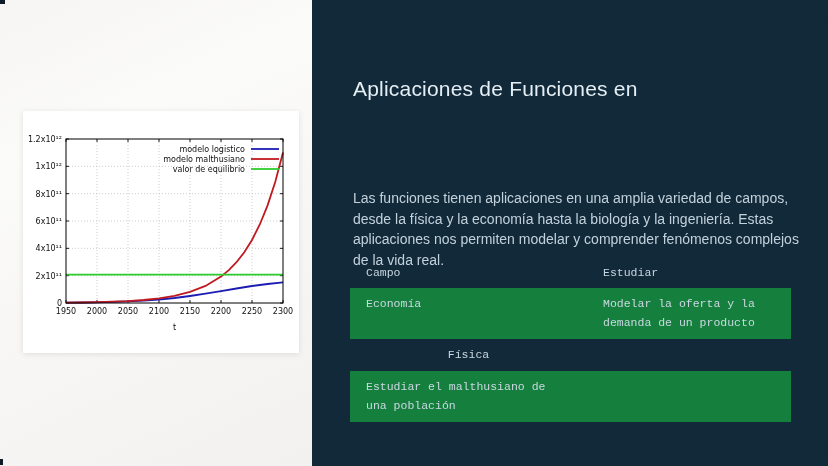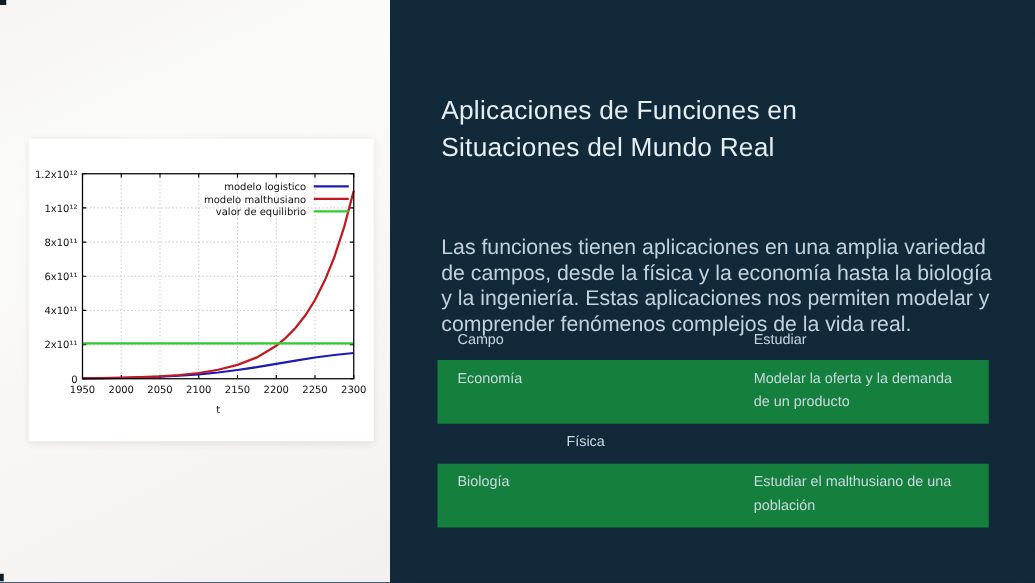--- a/index.html
+++ b/index.html
@@ -26,25 +26,25 @@
   .xlab { text-anchor:middle; }
   .ylab { text-anchor:end; }
   .legend { text-anchor:end; }
 
   
   .right-panel { position:absolute; left:312px; top:0; width:516px; height:466px; background:#12293a;border-radius:28px; }
   .title { position:absolute; left:41px; top:74px; width:440px;
     font-size:21px; line-height:30px; font-weight:400; color:#e4eef3; letter-spacing:0.2px; }
   .tline { display:block; }
   .para { position:absolute; left:41px; top:188px; width:450px;
-    font-size:17px; line-height:20.5px; color:#c2d2dc; }
+    font-size:14px; line-height:20.5px; color:#c2d2dc; }
 
   
   .apps-table { position:absolute; left:38px; top:258px; width:441px; font-size:11.5px; color:#c9d8e1; }
-  .trow { display:grid; grid-template-columns:237px 1fr; }
+  .trow { display:grid; grid-template-columns:237px 1fr;font-family:Liberation Mono, monospace; }
   .tcell { padding:6px 16px 7px 16px; line-height:19px; }
   .thead .tcell { padding-top:5px; padding-bottom:6px; color:#c6d6e0; }
   .trow.highlight { background:#15803d; }
   .trow.plain { background:transparent;text-align:center; }
 </style>
 </head>
 <body>
 
 <div class="stage">
 
@@ -120,37 +120,35 @@
           <text x="222" y="61" class="legend">valor de equilibrio</text>
           <line x1="228" y1="58" x2="256" y2="58" stroke="#2fcc2f" stroke-width="1.8"></line>
           <text x="151.5" y="219" class="xlab">t</text>
         </svg>
     </div>
   </div>
 
   <div class="right-panel">
     <h1 class="title">
       <span class="tline">Aplicaciones de Funciones en</span>
-      <span class="tline">Situaciones del Mundo Real</span>
     </h1>
 
     <p class="para">Las funciones tienen aplicaciones en una amplia variedad de campos, desde la física y la economía hasta la biología y la ingeniería. Estas aplicaciones nos permiten modelar y comprender fenómenos complejos de la vida real.</p>
 
     <div class="apps-table">
       <div class="trow thead">
         <div class="tcell c1">Campo</div>
         <div class="tcell c2">Estudiar</div>
       </div>
       <div class="trow highlight">
         <div class="tcell c1">Economía</div>
         <div class="tcell c2">Modelar la oferta y la demanda de un producto</div>
       </div>
       <div class="trow plain">
         <div class="tcell c1">Física</div>
       </div>
       <div class="trow highlight">
-        <div class="tcell c1">Biología</div>
         <div class="tcell c2">Estudiar el malthusiano de una población</div>
       </div>
     </div>
   </div>
 
 </div>
 
 </body></html>

